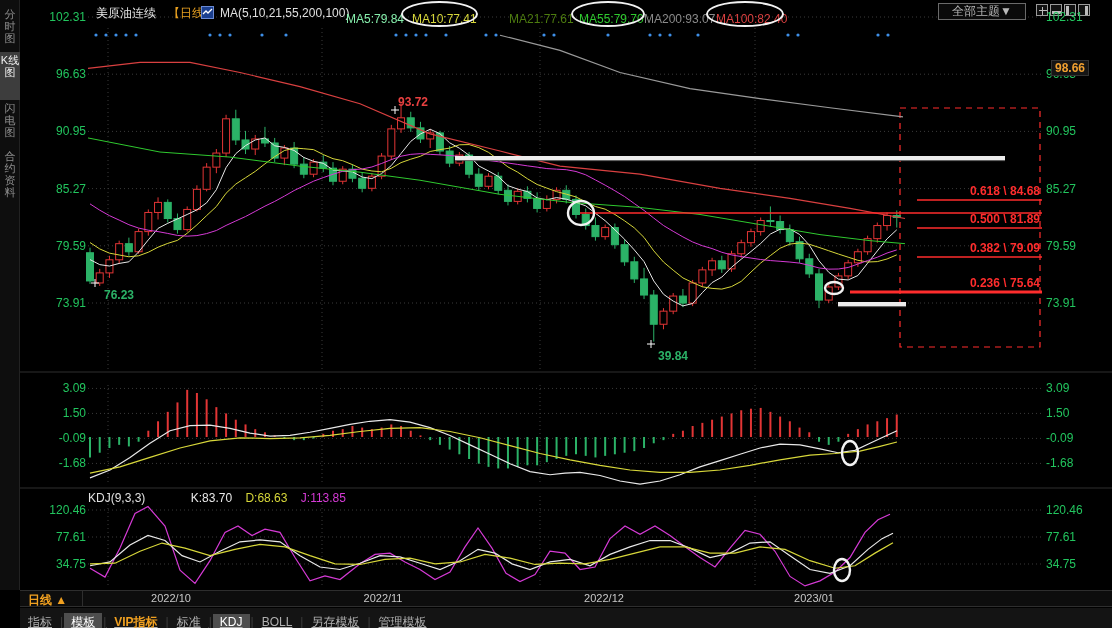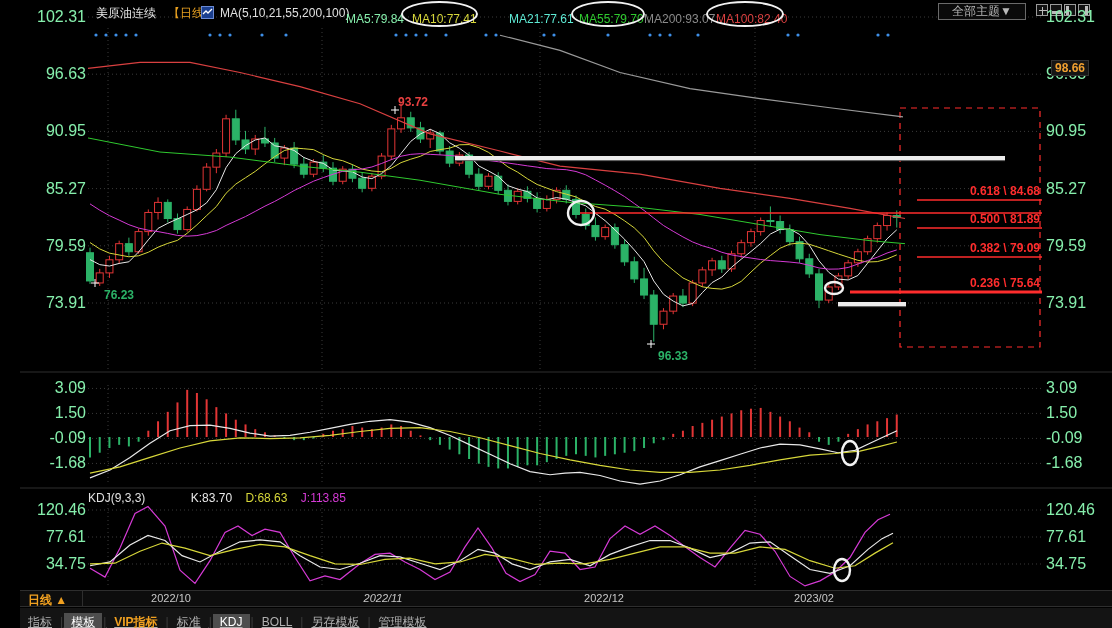--- a/index.html
+++ b/index.html
@@ -1,20 +1,20 @@
 <!DOCTYPE html>
 <html><head>
 <meta charset="utf-8">
 <style>
   html,body{margin:0;padding:0;background:#000;}
   *{box-sizing:border-box;}
   #app{position:relative;width:1112px;height:628px;background:#000;overflow:hidden;
        font-family:"Liberation Sans","DejaVu Sans",sans-serif;}
   svg{position:absolute;left:0;top:0;}
-  .axis-label{position:absolute;font-size:16px;color:#86efac;line-height:14px;white-space:nowrap;}
+  .axis-label{position:absolute;font-size:12px;color:#22c55e;line-height:14px;white-space:nowrap;}
   .axis-col-left{text-align:right;width:64px;left:22px;}
   .axis-col-right{text-align:left;left:1046px;}
   #header{position:absolute;left:8px;top:0;width:1112px;height:28px;font-size:12px;white-space:nowrap;}
   #header span{position:absolute;top:6px;line-height:14px;}
   .ellipse-mark{position:absolute;border:2px solid #f2f2f2;border-radius:50%;top:1px;height:26px;}
   #theme-btn{position:absolute;left:930px;top:3px;width:88px;height:17px;border:1px solid #6a6a6a;
      color:#b8b8b8;font-size:12px;text-align:center;line-height:15px;background:#0a0a0a;}
   .win-icon{position:absolute;top:4px;width:12px;height:12px;border:1px solid #9a9a9a;background:#111;}
   .win-icon i{position:absolute;background:#bbb;}
   #sidebar{position:absolute;left:0;top:0;width:20px;height:590px;background:#0e0e0e;border-right:1px solid #222;}
@@ -377,34 +377,40 @@
       <line x1="896.7600000000001" y1="437" x2="896.7600000000001" y2="414.5204" stroke="#e23535" stroke-width="2"></line>
       <polyline points="90,477.872 110,470.012 130,457.436 150,443.288 170,430.712 190,425.6816 210,425.21 230,428.354 250,433.07 270,436.214 290,435.428 310,432.284 330,428.354 350,424.424 370,421.28 390,419.70799999999997 410,422.066 430,427.568 450,435.428 470,444.86 490,454.29200000000003 510,463.724 530,471.584 550,474.728 565,473.156 580,472.37 600,475.514 620,481.016 640,484.16 660,481.016 680,474.728 700,466.868 720,460.58 740,454.29200000000003 760,448.004 780,444.074 800,444.86 820,448.79 838,452.72 855,450.362 870,443.288 885,436.214 897,430.712" fill="none" stroke="#e8e8e8" stroke-width="1.2"></polyline>
       <polyline points="90,473.156 120,466.868 150,457.436 180,448.004 210,440.93 240,437.786 270,438.572 300,437.786 330,435.428 360,431.498 390,428.354 420,427.568 450,431.498 480,437.786 510,445.646 540,453.506 570,459.794 600,465.296 630,470.012 660,472.37 690,472.37 720,470.012 750,465.296 780,459.794 810,455.078 835,453.506 860,451.148 880,446.432 897,442.0304" fill="none" stroke="#d7d73a" stroke-width="1.2"></polyline>
       <ellipse cx="850" cy="453" rx="8" ry="12" fill="none" stroke="#f2f2f2" stroke-width="2.4"></ellipse>
       <polyline points="90,568.249339 105,577.067939 120,548.092539 135,513.448039 148,506.519139 165,526.046039 180,570.139039 195,583.366939 210,560.690539 225,532.345039 238,526.046039 252,535.494539 265,529.195539 280,532.345039 295,557.541039 310,580.847339 325,575.808139 340,579.587539 360,563.840039 375,554.391539 390,553.131739 405,561.950339 420,569.509139 435,579.587539 450,572.028739 465,546.832739 478,527.935739 492,548.092539 506,573.288539 520,581.477239 535,574.5483389999999 550,551.242039 565,553.131739 580,569.509139 595,566.989539 610,538.644039 625,526.046039 640,534.234739 655,526.046039 670,535.494539 685,546.832739 700,557.541039 715,566.989539 730,548.092539 745,530.455339 760,534.234739 775,551.242039 790,576.438039 805,585.886539 820,580.847339 835,572.028739 850,557.541039 865,532.345039 878,519.747039 890,514.172424" fill="none" stroke="#d53ad5" stroke-width="1.2"></polyline>
       <polyline points="90,565.729739 110,561.950339 130,544.943039 148,535.494539 165,540.533739 182,555.651339 200,561.950339 220,551.242039 240,541.793539 260,539.903839 280,541.793539 300,555.651339 320,566.989539 340,569.509139 360,563.210139 380,555.651339 400,556.911139 420,563.210139 440,569.509139 460,560.690539 478,549.352339 495,553.131739 512,563.840039 530,569.509139 550,561.950339 570,559.430739 590,565.729739 610,554.391539 630,546.832739 650,540.533739 670,540.533739 690,548.092539 710,557.541039 730,553.131739 750,543.053339 770,541.793539 790,555.651339 810,569.509139 830,573.288539 850,565.729739 868,549.352339 882,538.644039 893,533.163909" fill="none" stroke="#e8e8e8" stroke-width="1.2"></polyline>
       <polyline points="90,563.840039 115,563.210139 140,551.242039 162,543.053339 185,548.092539 210,555.651339 235,549.352339 260,544.313139 285,546.832739 310,555.651339 335,563.840039 360,564.469939 385,559.430739 410,558.170939 435,563.840039 460,561.950339 485,554.391539 510,558.170939 535,564.469939 560,563.210139 585,563.840039 610,559.430739 635,553.131739 660,546.832739 685,546.832739 710,553.131739 735,553.131739 760,546.832739 785,549.352339 810,560.690539 835,568.249339 855,565.729739 875,553.131739 893,542.656502" fill="none" stroke="#d7d73a" stroke-width="1.2"></polyline>
       <ellipse cx="842" cy="570" rx="8" ry="11" fill="none" stroke="#f2f2f2" stroke-width="2.4"></ellipse>
     </svg>
 
+  <div id="sidebar">
+      <div class="side-item" style="top: 6px; height: 40px;">分时图</div>
+      <div class="side-item sel" style="top: 52px; height: 48px;">K线图</div>
+      <div class="side-item" style="top: 100px; height: 42px;">闪电图</div>
+      <div class="side-item" style="top: 148px; height: 62px;">合约资料</div>
+    </div>
 
   <div id="header">
     <span style="left:88px;color:#e8e8e8;">美原油连续</span>
     <span style="left:160px;color:#e8a020;">【日线】</span>
     <span id="klineicon">
       <svg width="11" height="11" viewBox="0 0 11 11">
           <polyline points="1,7 4,4 6,6 10,2" stroke="#fff" stroke-width="1.3" fill="none"></polyline>
         </svg>
     </span>
     <span style="left:212px;color:#e0e0e0;">MA(5,10,21,55,200,100)</span>
     <span id="ma-values-holder">
         <span style="left: 338px; color: #86efac;">MA5:79.84</span>
         <span style="left: 404px; color: rgb(215, 215, 58); text-align: center;">MA10:77.41</span>
-        <span style="left: 501px; color: #5eead4;">MA21:77.61</span>
+        <span style="left: 501px; color: #4d7c0f;">MA21:77.61</span>
         <span style="left: 571px; color: rgb(47, 201, 47);">MA55:79.70</span>
         <span style="left: 636px; color: rgb(138, 138, 138);">MA200:93.07</span>
         <span style="left: 708px; color: rgb(217, 64, 64); text-align: center;">MA100:82.40</span>
       </span>
     <div id="theme-btn">全部主题▼</div>
     <div class="win-icon" style="left:1028px;">
         <i style="left:5px;top:2px;width:1px;height:8px;"></i>
         <i style="left:2px;top:5px;width:8px;height:1px;"></i>
       </div>
     <div class="win-icon" style="left:1042px;">
@@ -462,30 +468,30 @@
 
   <div id="fib-labels">
       <div style="left: 890px; top: 184px;">0.618 \ 84.68</div>
       <div style="left: 890px; top: 212px;">0.500 \ 81.89</div>
       <div style="left: 890px; top: 241px;">0.382 \ 79.09</div>
       <div style="left: 890px; top: 276px; text-align: right;">0.236 \ 75.64</div>
     </div>
 
   <div class="chart-label" style="color: rgb(232, 64, 64); left: 398px; top: 95px;" id="lbl-high">93.72</div>
   <div class="chart-label" style="color: rgb(43, 178, 103); left: 104px; top: 288px;" id="lbl-low1">76.23</div>
-  <div class="chart-label" style="color: rgb(43, 178, 103); left: 658px; top: 349px;" id="lbl-low2">96.33</div>
+  <div class="chart-label" style="color: rgb(43, 178, 103); left: 658px; top: 349px;" id="lbl-low2">39.84</div>
   <div id="price-badge" style="left: 1051px; top: 60px;">98.66</div>
 
   <div id="datestrip">
     <div id="period-label">日线 ▲</div>
     <div style="position:absolute;left:62px;top:0;width:1px;height:16px;background:#2e2e2e;"></div>
   <div class="xlabel" style="left: 151px;">2022/10</div>
-      <div class="xlabel" style="left: 363px; font-style: italic;">2022/11</div>
+      <div class="xlabel" style="left: 363px;">2022/11</div>
       <div class="xlabel" style="left: 584px;">2022/12</div>
-      <div class="xlabel" style="left: 794px;">2023/02</div>
+      <div class="xlabel" style="left: 794px;">2023/01</div>
     </div>
 
   <div id="toolbar">
       <span class="tb-item">指标</span>
       <span class="tb-sep">|</span>
       <span class="tb-item sel">模板</span>
       <span class="tb-sep">|</span>
       <span class="tb-item vip">VIP指标</span>
       <span class="tb-sep">|</span>
       <span class="tb-item">标准</span>

